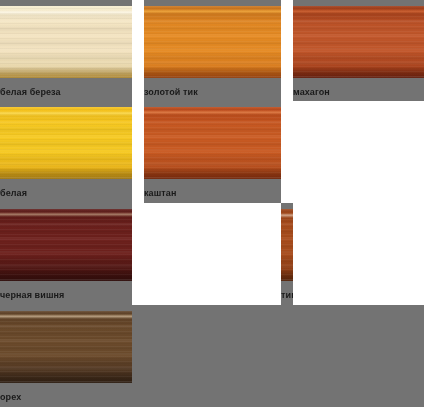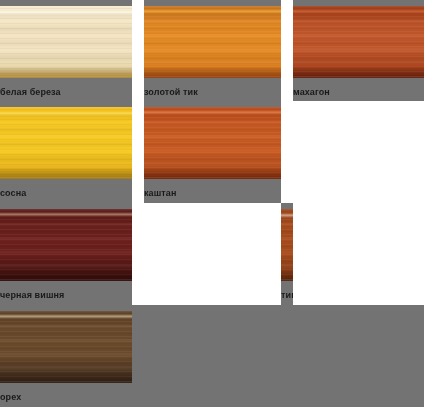--- a/index.html
+++ b/index.html
@@ -146,21 +146,21 @@
     </div>
     <div class="swatch-cell">
       <div class="swatch">
         <div class="swatch-inner">
           <div class="tone" style="background: linear-gradient(rgb(244, 192, 28) 0%, rgb(246, 201, 33) 30%, rgb(246, 201, 33) 62%, rgb(232, 179, 24) 84%, rgb(156, 116, 18) 100%);"></div>
           <div class="figure"></div>
           <div class="grain"></div>
           <div class="highlight" style="top: 4px; background: linear-gradient(rgba(255, 255, 255, 0) 0%, rgb(251, 221, 92) 45%, rgba(255, 255, 255, 0) 100%);"></div>
         </div>
       </div>
-      <div class="label">сосна</div>
+      <div class="label">белая</div>
     </div>
     <div class="gutter"></div>
     <div class="swatch-cell">
       <div class="swatch">
         <div class="swatch-inner">
           <div class="tone" style="background: linear-gradient(rgb(185, 72, 26) 0%, rgb(201, 90, 34) 30%, rgb(201, 90, 34) 62%, rgb(180, 77, 28) 84%, rgb(109, 36, 9) 100%);"></div>
           <div class="figure"></div>
           <div class="grain"></div>
           <div class="highlight" style="top: 3px; background: linear-gradient(rgba(255, 255, 255, 0) 0%, rgb(224, 128, 74) 45%, rgba(255, 255, 255, 0) 100%);"></div>
         </div>

